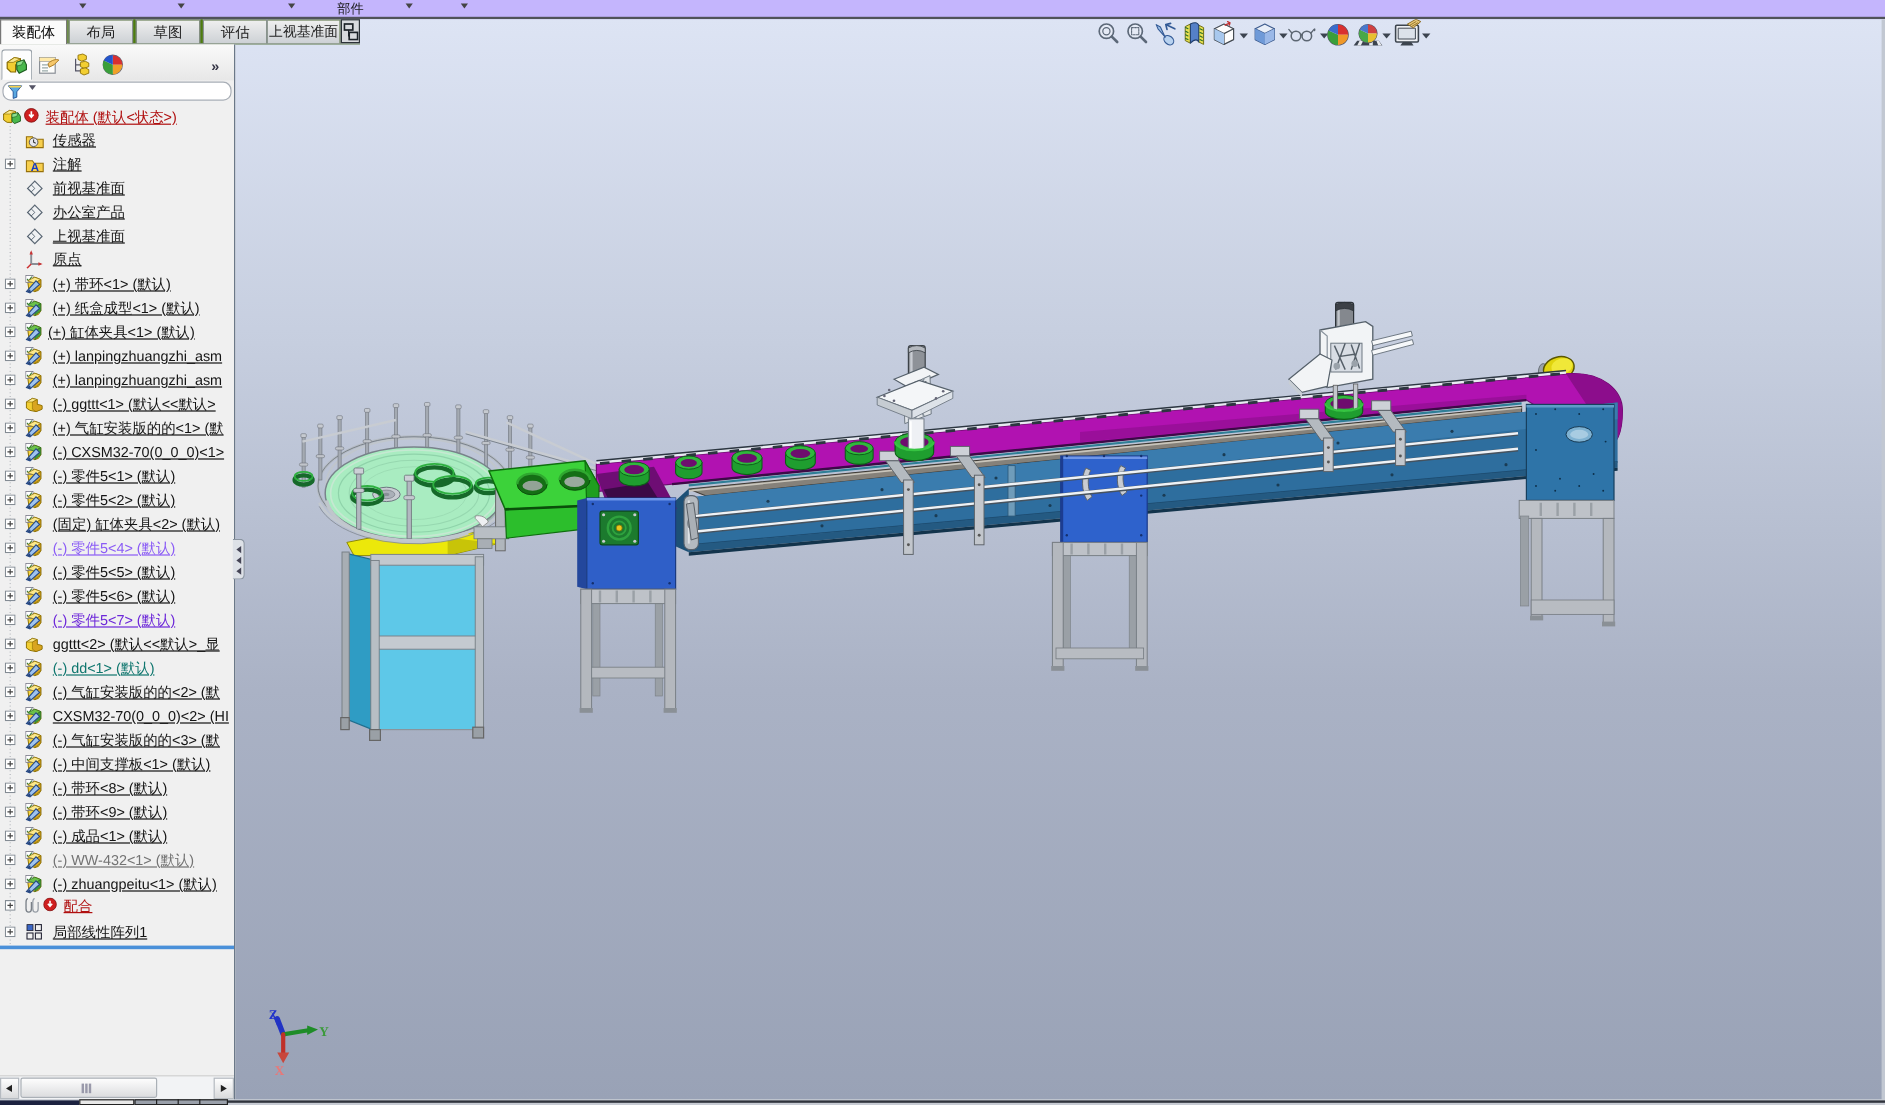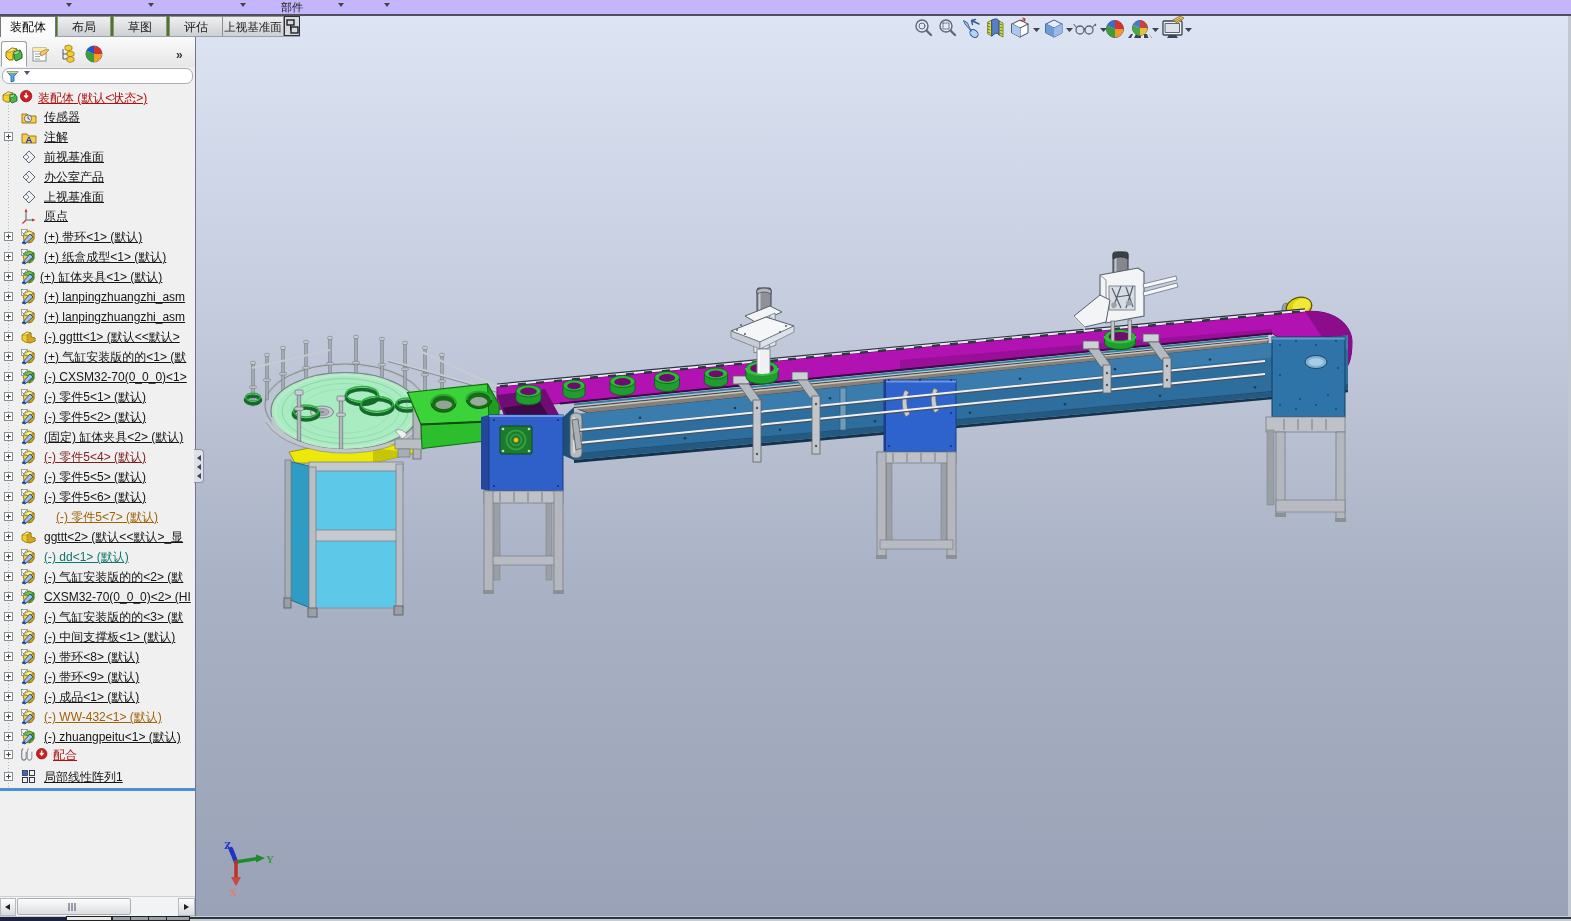--- a/index.html
+++ b/index.html
@@ -693,21 +693,21 @@
       </svg>
       <div class="ttext" style="left:44px;color:#141414">(固定) 缸体夹具&lt;2&gt; (默认)</div>
     </div>
 <div class="trow" style="top:410px">
       <svg class="ic" style="left:4px;top:5px" width="9" height="9" viewBox="0 0 9 9">
         <use href="#i-plus"></use>
       </svg>
       <svg class="ic" style="left:21px;top:2px" width="16" height="16" viewBox="0 0 16 16">
         <use href="#i-part"></use>
       </svg>
-      <div class="ttext" style="left:44px;color:#7f1d1d">(-) 零件5&lt;4&gt; (默认)</div>
+      <div class="ttext" style="left:44px;color:#8b5cf6">(-) 零件5&lt;4&gt; (默认)</div>
     </div>
 <div class="trow" style="top:430px">
       <svg class="ic" style="left:4px;top:5px" width="9" height="9" viewBox="0 0 9 9">
         <use href="#i-plus"></use>
       </svg>
       <svg class="ic" style="left:21px;top:2px" width="16" height="16" viewBox="0 0 16 16">
         <use href="#i-part"></use>
       </svg>
       <div class="ttext" style="left:44px;color:#141414">(-) 零件5&lt;5&gt; (默认)</div>
     </div>
@@ -720,21 +720,21 @@
       </svg>
       <div class="ttext" style="left:44px;color:#141414">(-) 零件5&lt;6&gt; (默认)</div>
     </div>
 <div class="trow" style="top:470px">
       <svg class="ic" style="left:4px;top:5px" width="9" height="9" viewBox="0 0 9 9">
         <use href="#i-plus"></use>
       </svg>
       <svg class="ic" style="left:21px;top:2px" width="16" height="16" viewBox="0 0 16 16">
         <use href="#i-part"></use>
       </svg>
-      <div class="ttext" style="left:56px;color:#a16207">(-) 零件5&lt;7&gt; (默认)</div>
+      <div class="ttext" style="left:44px;color:#6d28d9">(-) 零件5&lt;7&gt; (默认)</div>
     </div>
 <div class="trow" style="top:490px">
       <svg class="ic" style="left:4px;top:5px" width="9" height="9" viewBox="0 0 9 9">
         <use href="#i-plus"></use>
       </svg>
       <svg class="ic" style="left:21px;top:2px" width="16" height="16" viewBox="0 0 16 16">
         <use href="#i-asmy"></use>
       </svg>
       <div class="ttext" style="left:44px;color:#141414">ggttt&lt;2&gt; (默认&lt;&lt;默认&gt;_显</div>
     </div>
@@ -810,21 +810,21 @@
       </svg>
       <div class="ttext" style="left:44px;color:#141414">(-) 成品&lt;1&gt; (默认)</div>
     </div>
 <div class="trow" style="top:670px">
       <svg class="ic" style="left:4px;top:5px" width="9" height="9" viewBox="0 0 9 9">
         <use href="#i-plus"></use>
       </svg>
       <svg class="ic" style="left:21px;top:2px" width="16" height="16" viewBox="0 0 16 16">
         <use href="#i-part"></use>
       </svg>
-      <div class="ttext" style="left:44px;color:#a16207">(-) WW-432&lt;1&gt; (默认)</div>
+      <div class="ttext" style="left:44px;color:#737373">(-) WW-432&lt;1&gt; (默认)</div>
     </div>
 <div class="trow" style="top:690px">
       <svg class="ic" style="left:4px;top:5px" width="9" height="9" viewBox="0 0 9 9">
         <use href="#i-plus"></use>
       </svg>
       <svg class="ic" style="left:21px;top:2px" width="16" height="16" viewBox="0 0 16 16">
         <use href="#i-partg"></use>
       </svg>
       <div class="ttext" style="left:44px;color:#141414">(-) zhuangpeitu&lt;1&gt; (默认)</div>
     </div>

